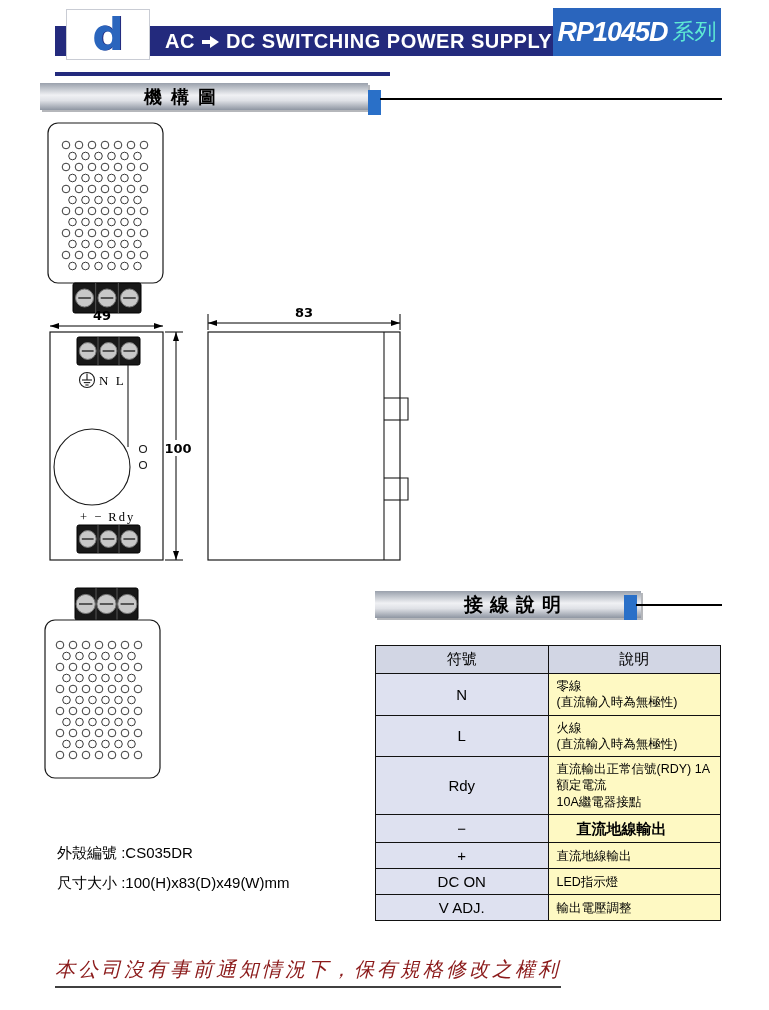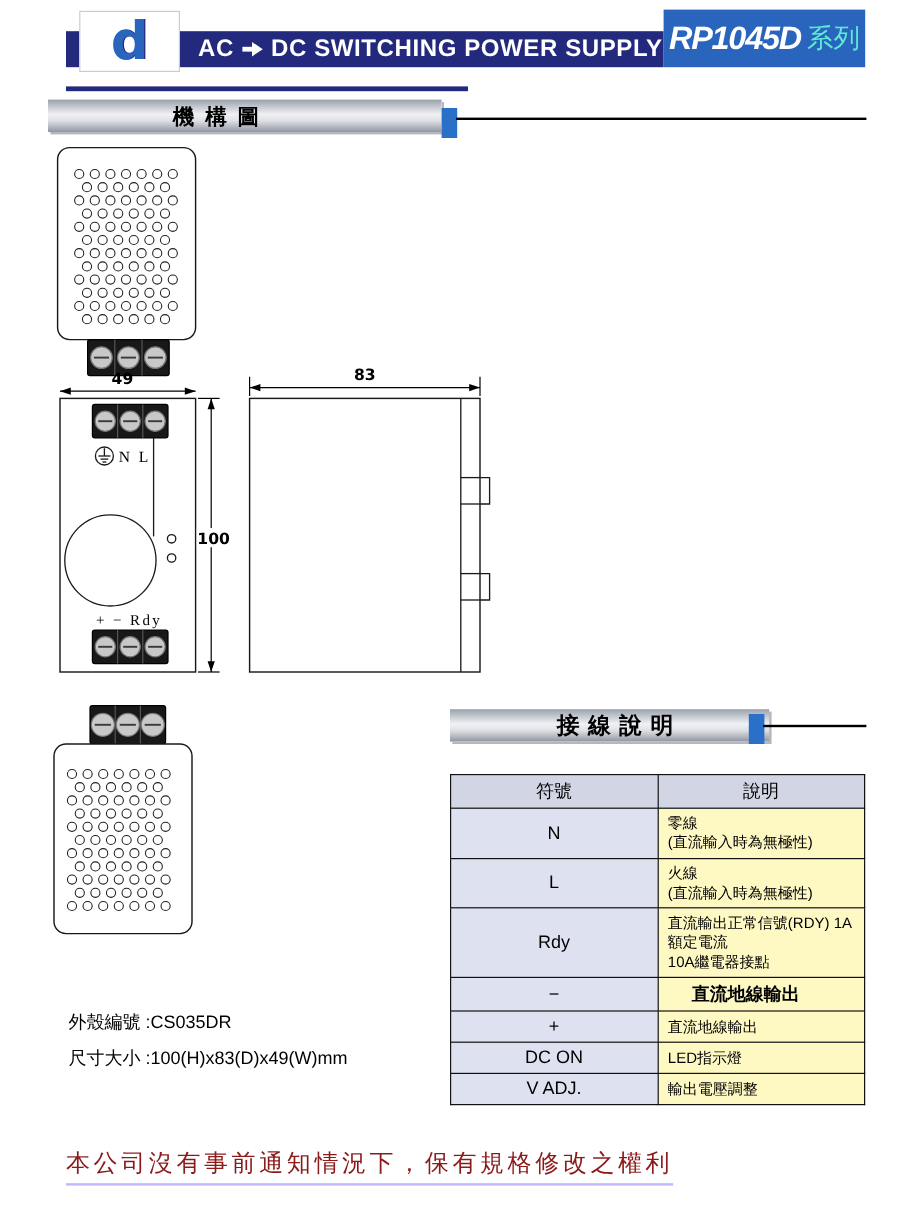--- a/index.html
+++ b/index.html
@@ -56,22 +56,22 @@
   
   .wiring-table{position:absolute;left:375px;top:645px;width:346px;border-collapse:collapse;table-layout:fixed;}
   .wiring-table th,.wiring-table td{border:1.5px solid #111;}
   .wiring-table th{background:#d2d6e4;font-size:15px;height:25px;font-weight:normal;}
   .wiring-table td.sym{width:114px;background:#dee1f0;text-align:center;font-size:15px;padding:4px 2px;}
   .wiring-table td.desc{background:#fef9c3;font-size:12.5px;line-height:1.3;padding:4px 8px;white-space:pre-line;}
   .wiring-table td.desc.big{font-weight:bold;font-size:15px;padding-left:28px;}
   .wiring-table td.sym svg{vertical-align:middle;}
 
   
-  .footer{position:absolute;left:55px;top:956px;font-family:"Liberation Serif",serif;
-          font-size:20px;letter-spacing:3px;color:#8b1a1a;border-bottom:2px solid #c4b5fd;padding-bottom:3px;
+  .footer{position:absolute;left:55px;top:956px;font-family:"Liberation Serif",serif;font-style:italic;
+          font-size:20px;letter-spacing:3px;color:#8b1a1a;border-bottom:2px solid #404040;padding-bottom:3px;
           white-space:nowrap;}
 </style>
 </head>
 <body>
 
 <div class="page">
 
   <div class="navy-bar">
     <span class="ttl">
       <span>AC</span><span class="arrow-icon"></span><span>DC SWITCHING POWER SUPPLY</span>

